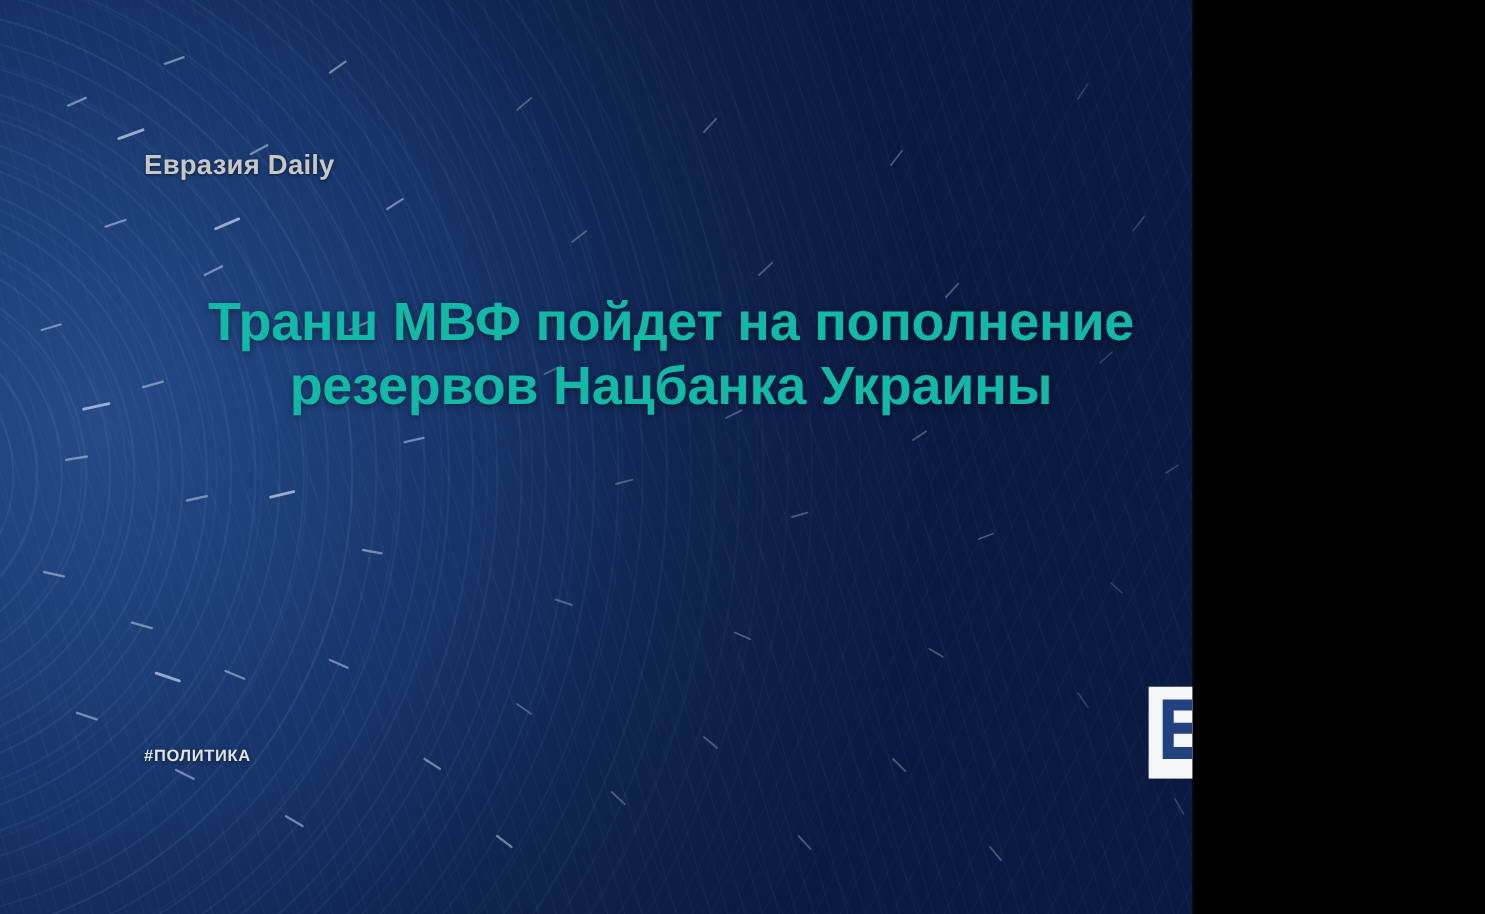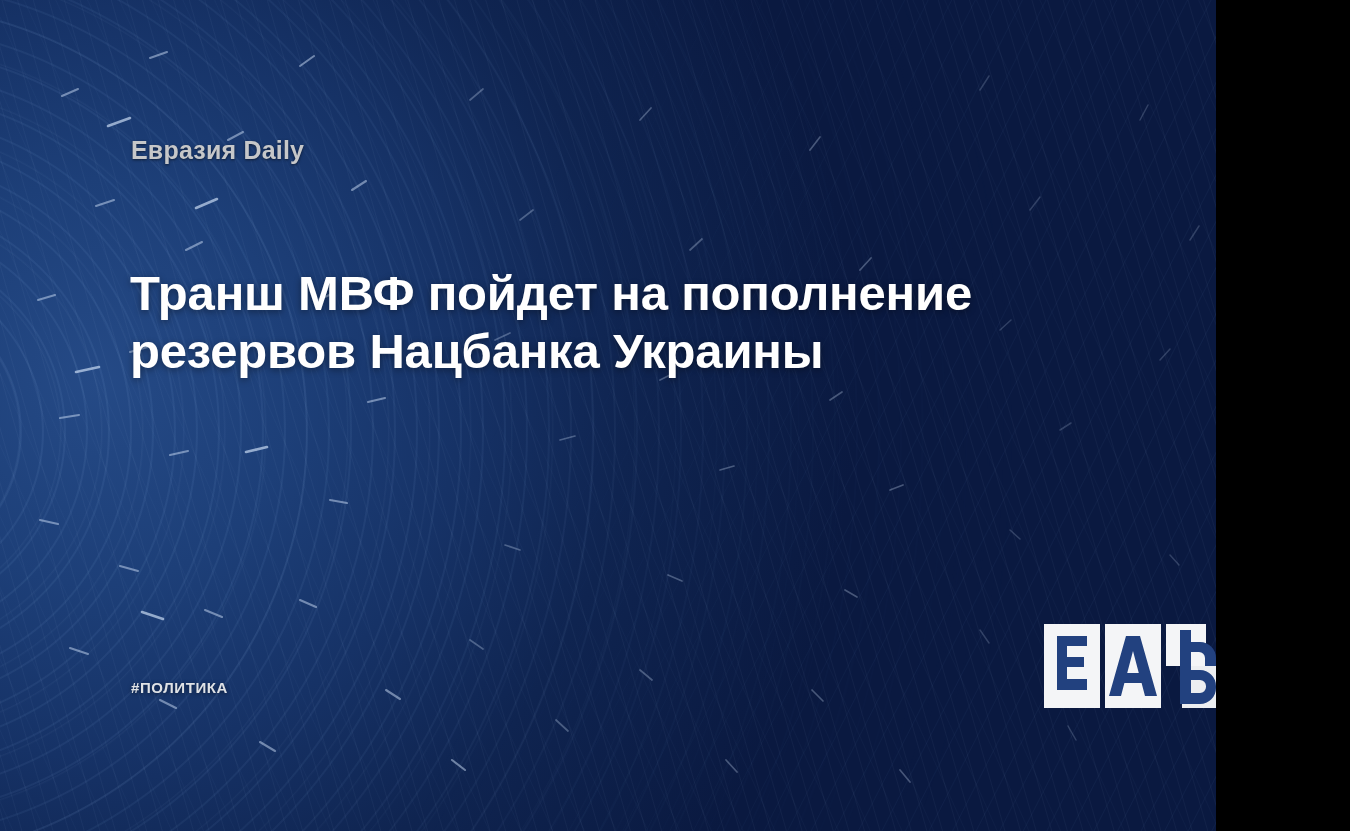--- a/index.html
+++ b/index.html
@@ -6,21 +6,21 @@
     margin: 0;
     padding: 0;
     background: #000;
   }
   body {
     font-family: "Liberation Sans", sans-serif;
   }
 
   .card {
     position: relative;
-    width: 1216px;
+    width: 1084px;
     height: 831px;
     overflow: hidden;
     background: #0a1a40;
   }
 
   
   .bg-layer {
     position: absolute;
     inset: 0;
     pointer-events: none;
@@ -105,23 +105,24 @@
 
   .headline {
     position: absolute;
     left: 130px;
     top: 264px;
     width: 960px;
     margin: 0;
     font-size: 49px;
     line-height: 1.19;
     font-weight: 700;
-    color: #ffffff;
+    color: #14b8a6;
     letter-spacing: -0.2px;
     text-shadow: 0 2px 7px rgba(0,0,0,0.40);
+    text-align: center;
   }
 
   .rubric {
     position: absolute;
     left: 131px;
     top: 679px;
     font-size: 15px;
     font-weight: 700;
     letter-spacing: 0.6px;
     color: #dfe2e6;

